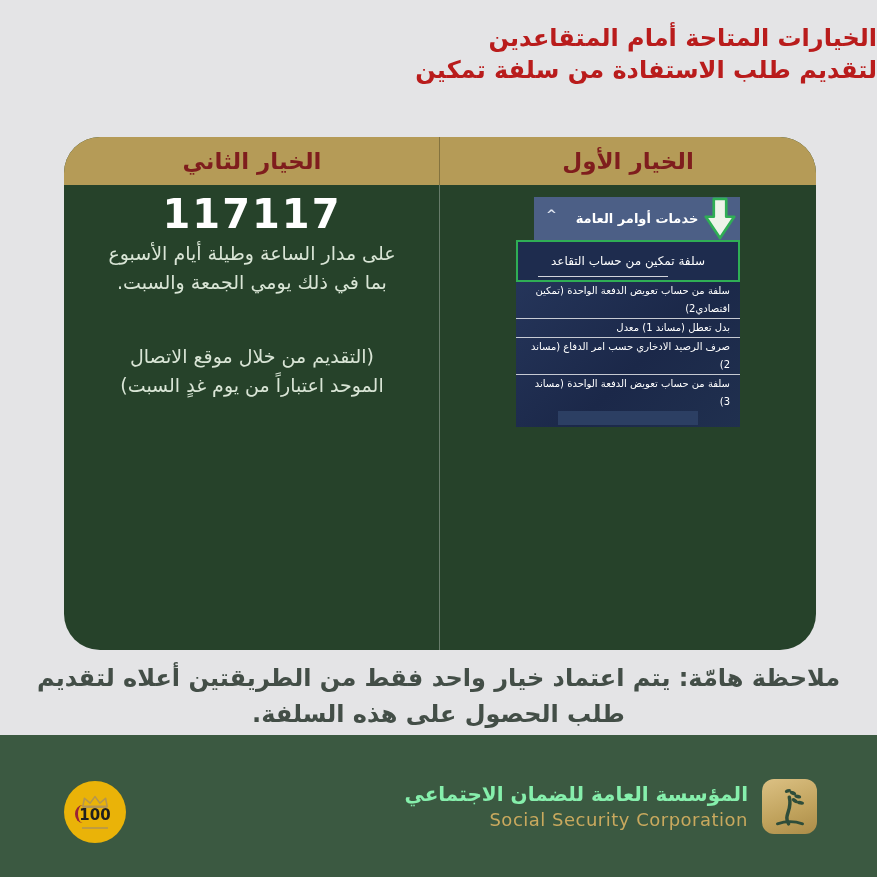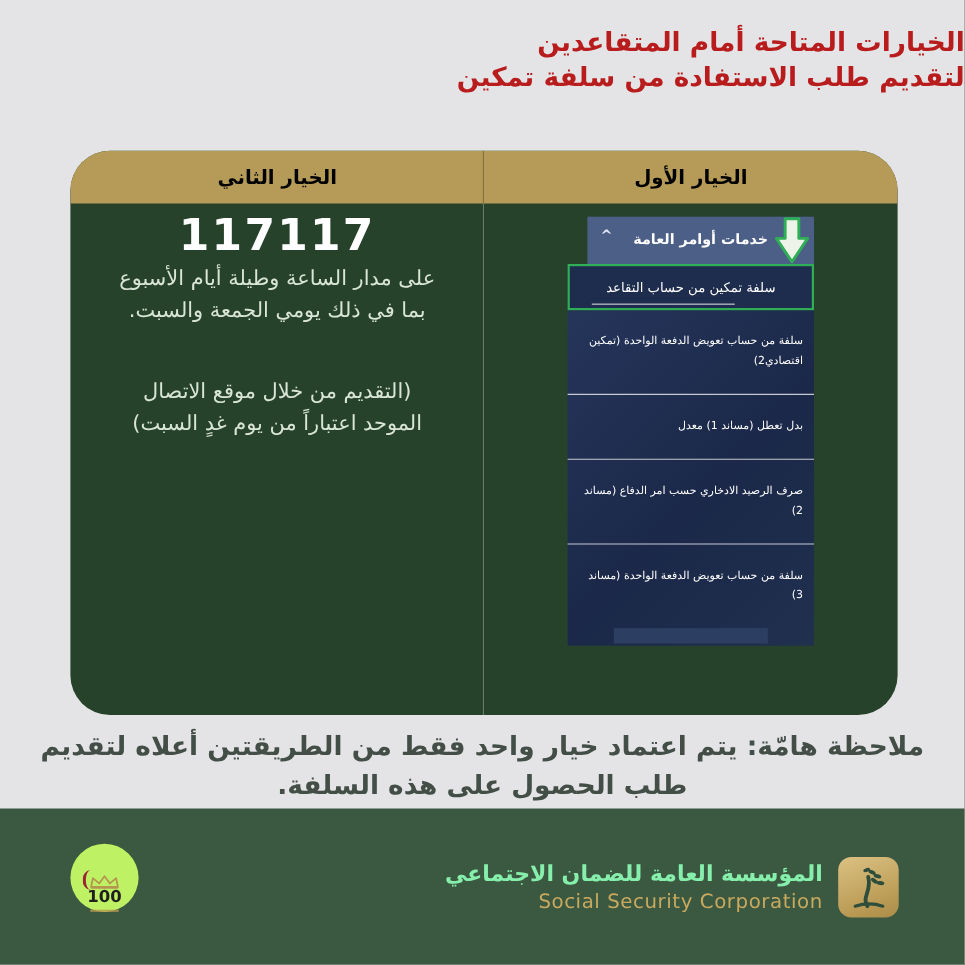--- a/index.html
+++ b/index.html
@@ -18,21 +18,21 @@
   }
 
   
   .panel{
     position:absolute;left:64px;top:137px;width:752px;height:513px;
     background:#26422a;border-radius:36px;overflow:hidden;
   }
   .panel-header{height:48px;background:#b59b57;display:flex;}
   .header-cell{
     width:50%;display:flex;align-items:center;justify-content:center;
-    color:#000000;font-size:18px;font-weight:bold;direction:rtl;
+    color:#7f1d1d;font-size:23px;font-weight:bold;direction:rtl;
   }
   .divider-header{
     position:absolute;left:375px;top:0;width:1px;height:48px;
     background:rgba(40,40,20,0.35);
   }
   .divider-body{
     position:absolute;left:375px;top:48px;width:1px;height:465px;
     background:rgba(255,255,255,0.30);
   }
   .col{position:absolute;top:48px;width:376px;direction:rtl;text-align:center;}
@@ -75,42 +75,42 @@
   }
   .menu-highlight .hl-underline{
     position:absolute;bottom:3px;right:70px;width:130px;height:1px;
     background:rgba(255,255,255,0.8);
   }
   .menu-body{
     background:linear-gradient(135deg,#25355a 0%,#1b2849 55%,#20304f 100%);
     padding-bottom:2px;
   }
   .menu-item{
-    padding:20px 10px;color:#ffffff;font-size:10px;line-height:1.8;
+    padding:0 10px;color:#ffffff;font-size:10px;line-height:1.8;
     text-align:right;border-bottom:1px solid rgba(255,255,255,0.75);
   }
   .menu-item.last{border-bottom:none;}
   .menu-stub{width:140px;height:14px;margin:0 auto;background:#2c3f63;}
 
   
   .note{
     position:absolute;top:660px;left:0;width:100%;
     text-align:center;direction:rtl;
     font-size:24px;font-weight:bold;color:#434e47;line-height:1.5;
   }
 
   
   .footer{
     position:absolute;left:0;bottom:0;width:877px;height:142px;
     background:#3b5941;
   }
   .badge{
-    position:absolute;left:64px;top:32px;width:62px;height:62px;
-    border-radius:50%;background:#bef264;
-    display:flex;flex-direction:column;align-items:center;justify-content:flex-end;
+    position:absolute;left:64px;top:46px;width:62px;height:62px;
+    border-radius:50%;background:#eab308;
+    display:flex;flex-direction:column;align-items:center;justify-content:center;
   }
   .badge-100{
     font-size:15px;font-weight:bold;color:#1f1f1f;line-height:1;
     position:relative;
   }
   .badge-arc{
     position:absolute;left:11px;top:24px;width:12px;height:18px;
     border-left:3px solid #9b2335;border-radius:50%;
   }
   .badge-motto{width:26px;height:2px;margin-top:4px;background:#b5964f;opacity:.8;}

